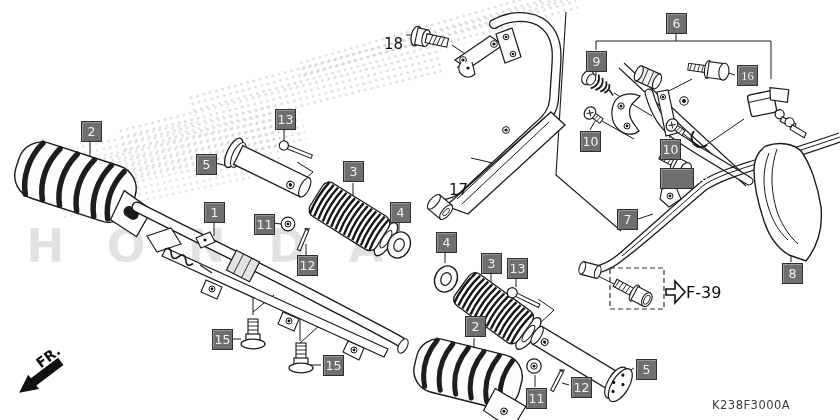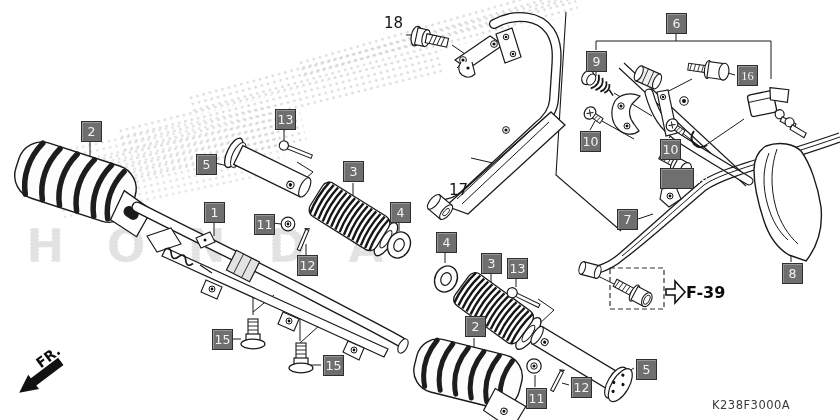--- a/index.html
+++ b/index.html
@@ -6,21 +6,21 @@
   .stage{position:relative;width:840px;height:420px;background:#ffffff;overflow:hidden;
          font-family:"DejaVu Sans",sans-serif;}
   .wm-ray{position:absolute;background-image:radial-gradient(circle,#bdbdbd 1.1px,transparent 1.5px);
           background-size:6.5px 6.5px;opacity:.5;transform-origin:left center;}
   svg.art{position:absolute;left:0;top:0;}
   .layer{position:absolute;left:0;top:0;width:100%;height:100%;}
   .callout{position:absolute;width:21px;height:21px;box-sizing:border-box;background:#6f6f6f;
            color:#f3f3f3;font-size:12.5px;text-align:center;line-height:20px;
            border:1px solid #2e2e2e;box-shadow:inset 1px 1px 0 rgba(255,255,255,.28);cursor:pointer;}
   .plainlabel{position:absolute;font-size:15px;color:#141414;cursor:pointer;}
-  .ref-label{position:absolute;left:686px;top:283px;font-size:16px;font-weight:bold;color:#0a0a0a;}
+  .ref-label{position:absolute;left:686px;top:283px;font-size:16px;font-weight:normal;color:#0a0a0a;}
   .diagram-code{position:absolute;left:712px;top:398px;font-size:11.5px;color:#3a3a3a;letter-spacing:.5px;}
   .fr-label{position:absolute;left:33px;top:358px;font-size:14px;font-weight:bold;color:#0a0a0a;
             transform:rotate(-37deg);transform-origin:left top;}
 </style>
 </head>
 <body>
 
 <div class="stage">
 
   <div class="wm-ray" style="left:55px;top:150px;width:230px;height:70px;transform:rotate(-12deg);opacity:.4;"></div>
@@ -386,20 +386,20 @@
       <div class="callout" style="left: 586px; top: 51px;">9</div>
       <div class="callout" style="left: 737px; top: 65px; font-family: Liberation Serif, serif;">16</div>
       <div class="callout" style="left: 580px; top: 131px;">10</div>
       <div class="callout" style="left: 660px; top: 139px;">10</div>
       <div class="callout" style="left: 660px; top: 168px; padding-left: 32px;">14</div>
       <div class="callout" style="left: 617px; top: 209px;">7</div>
       <div class="callout" style="left: 782px; top: 263px;">8</div>
     </div>
 
   <div class="layer">
-      <div class="plainlabel" style="left: 384px; top: 14px;">18</div>
+      <div class="plainlabel" style="left: 384px; top: 35px;">18</div>
       <div class="plainlabel" style="left: 449px; top: 149px; margin-top: 32px;">17</div>
     </div>
 
   <div class="ref-label">F-39</div>
   <div class="fr-label">FR.</div>
   <div class="diagram-code">K238F3000A</div>
 </div>
 
 </body></html>

